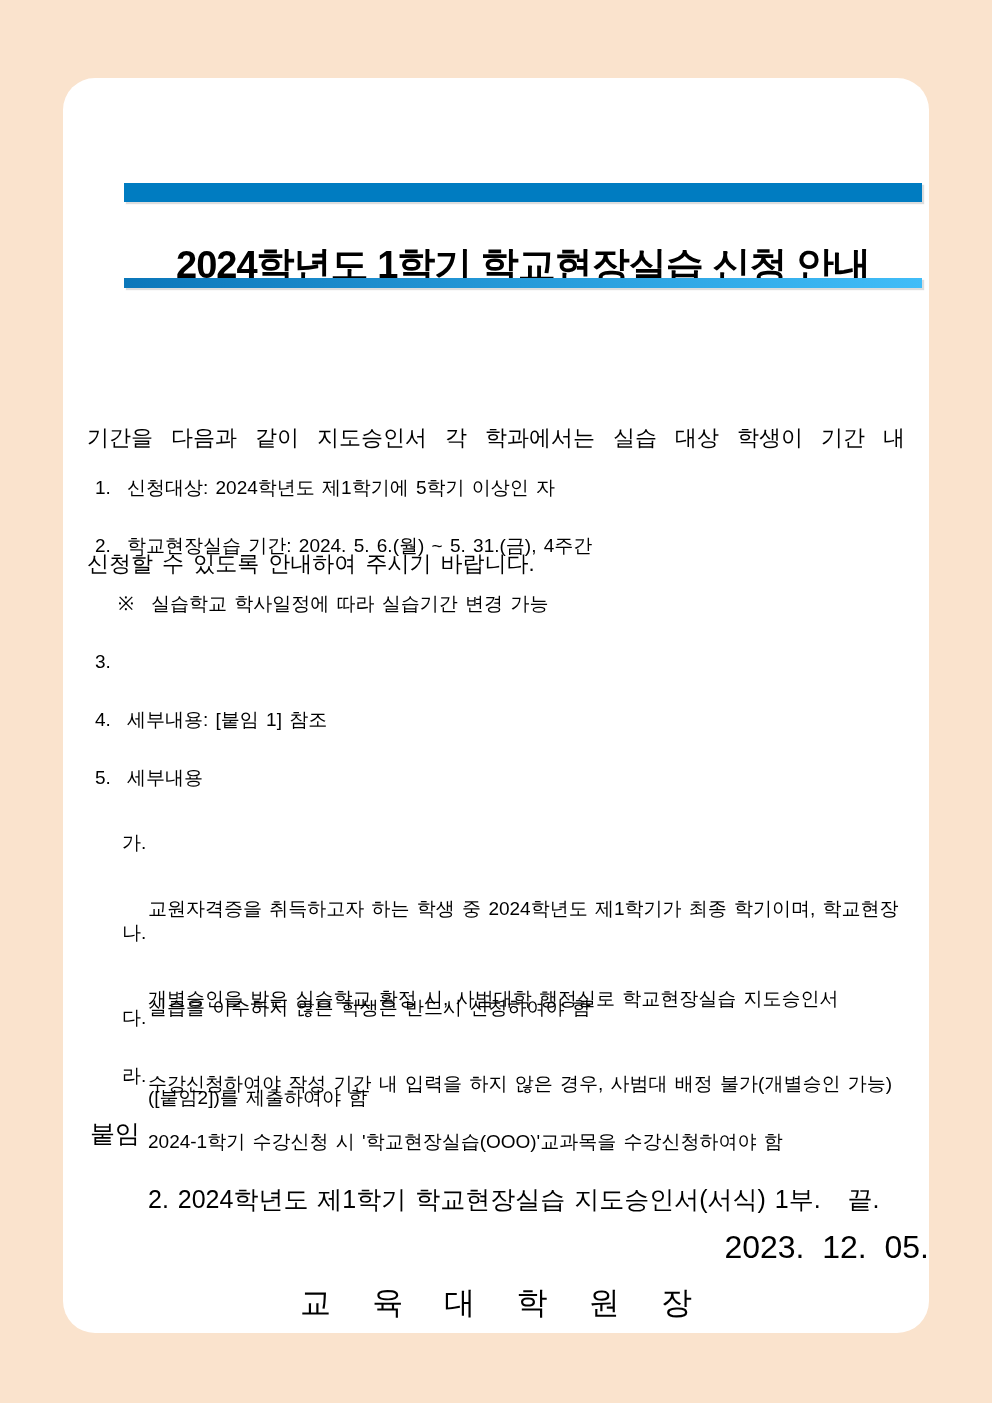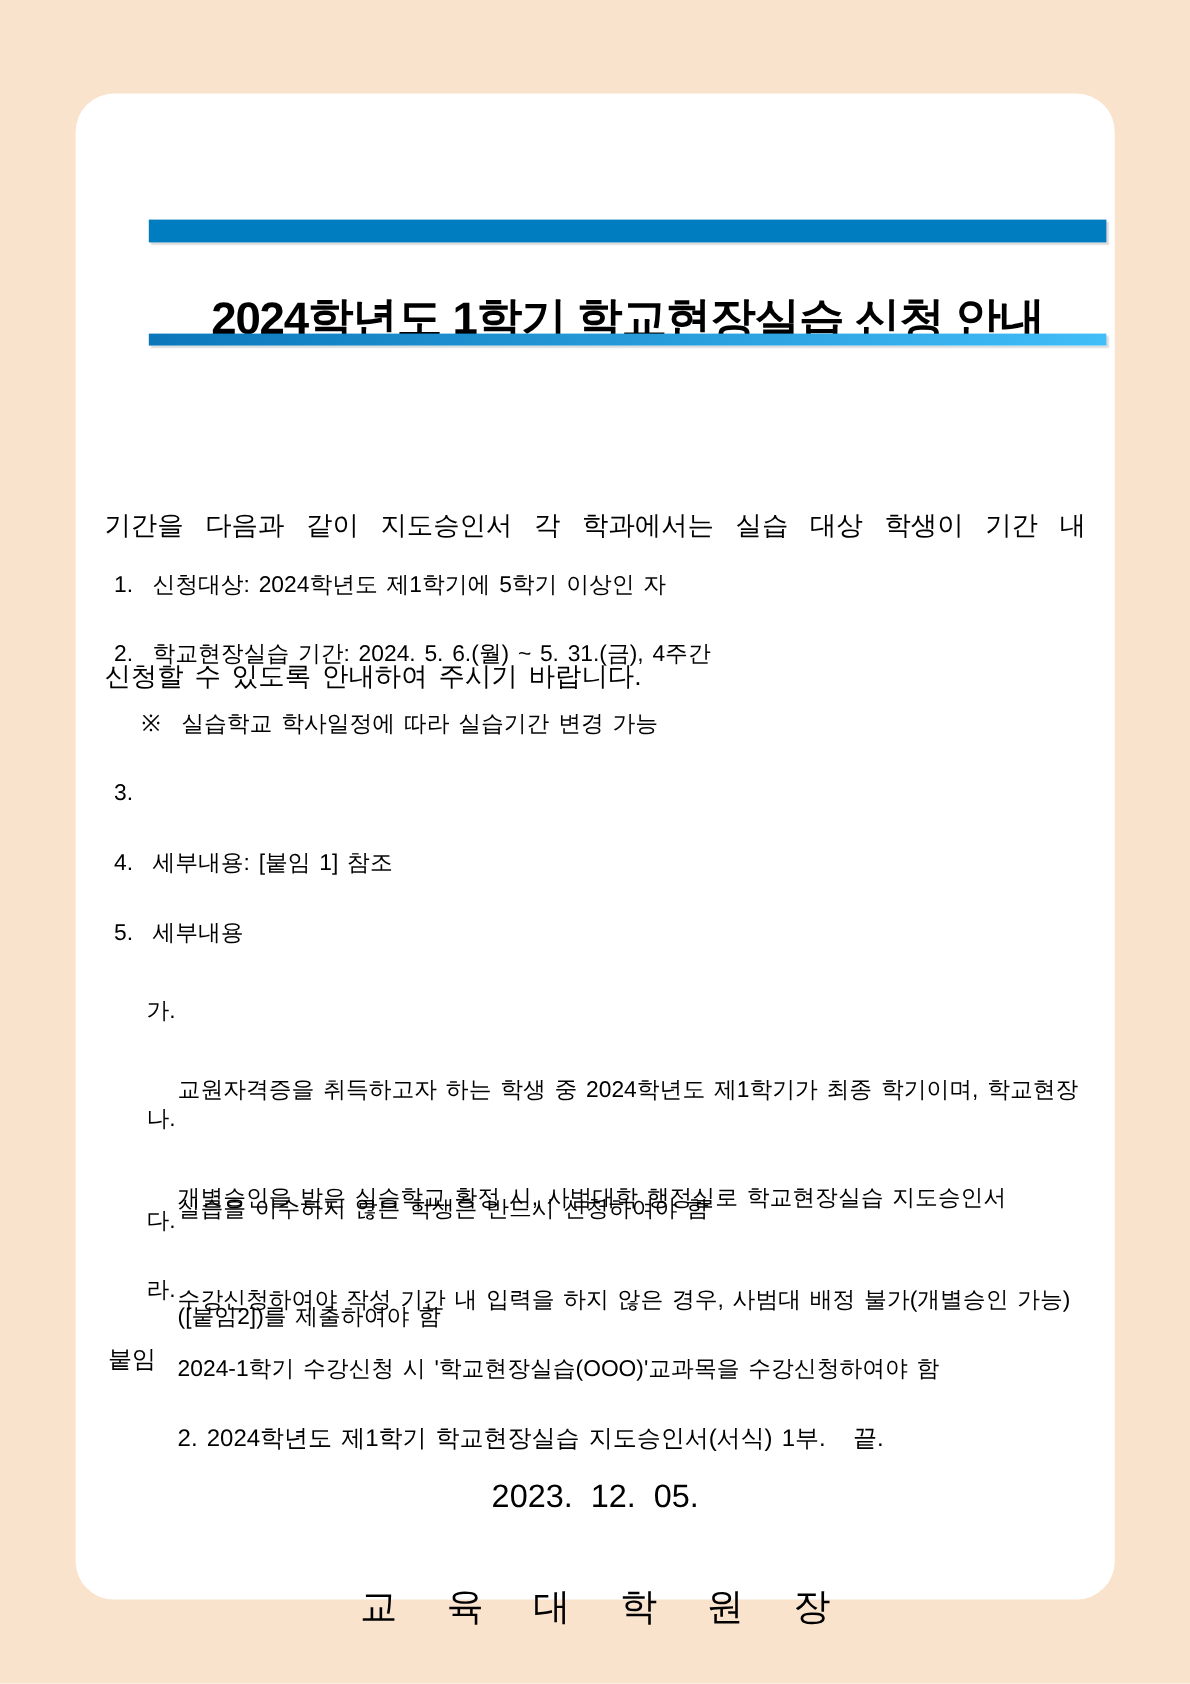--- a/index.html
+++ b/index.html
@@ -56,33 +56,33 @@
   .sub{
     position:absolute;left:59px;width:800px;
     display:flex;font-size:19px;line-height:33px;
     white-space:pre-wrap;word-spacing:2px;
   }
   .sub .no{flex:0 0 26px;}
   .sub .body{flex:1;}
   .s0{top:748px}.s1{top:838px}.s2{top:923px}.s3{top:981px}
   .attach{
     position:absolute;left:27px;top:1039px;width:830px;
-    display:flex;font-size:20px;line-height:33px;
+    display:flex;font-size:25px;line-height:33px;
     white-space:pre-wrap;word-spacing:2px;
   }
   .attach .label{flex:0 0 58px;}
   .footer-date{
     position:absolute;left:0;top:1152px;width:866px;
-    text-align:center;font-size:27px;line-height:34px;
+    text-align:right;font-size:32px;line-height:34px;
     white-space:pre-wrap;
   }
   .footer-signer{
     position:absolute;left:0;top:1205px;width:866px;
     text-align:center;font-size:31px;line-height:40px;font-weight:500;
-    white-space:pre-wrap;word-spacing:12px;margin-top:36px;
+    white-space:pre-wrap;word-spacing:12px;
   }
 </style>
 </head>
 <body style="background: rgb(250, 227, 205);">
 
 <div class="card" style="background: rgb(255, 255, 255);">
 
   <div class="bar-top" style="background: rgb(0, 124, 193);"></div>
 
   <div class="doc-title">2024학년도 1학기 학교현장실습 신청 안내</div>

